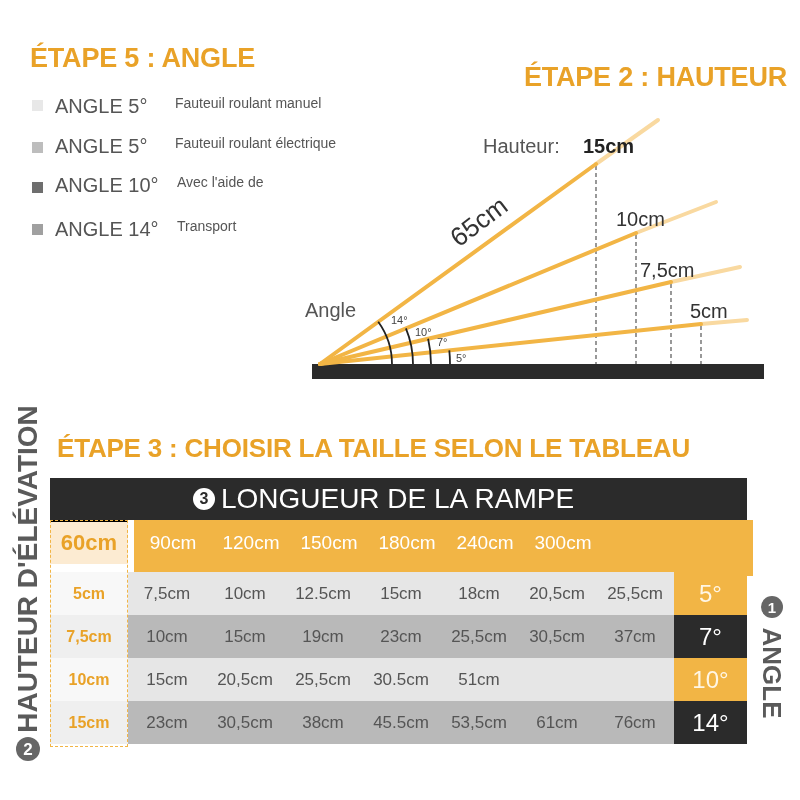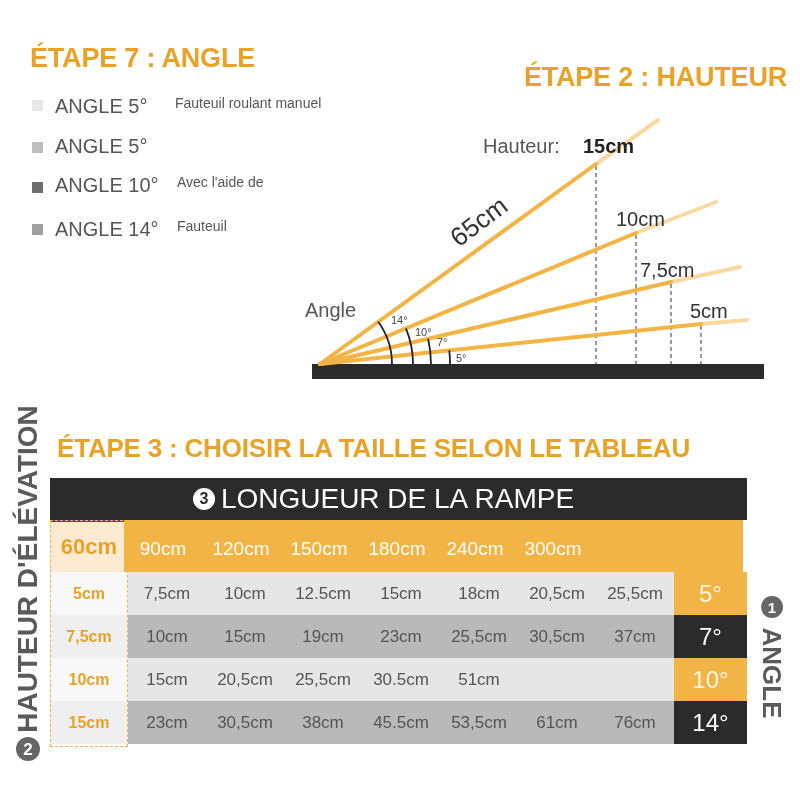--- a/index.html
+++ b/index.html
@@ -28,64 +28,65 @@
   .swatch{position:absolute;left:32px;width:11px;height:11px;}
   .legend-angle{position:absolute;left:55px;top:0;font-size:20px;line-height:1;white-space:nowrap;color:var(--text-gray);}
   .legend-use{position:absolute;left:175px;top:0;font-size:14px;line-height:1;white-space:nowrap;color:var(--text-gray);}
 
   svg.diagram{position:absolute;left:0;top:0;width:800px;height:400px;}
   svg text{font-family:"Liberation Sans","DejaVu Sans",sans-serif;}
 
   #table{position:absolute;left:50px;top:478px;width:697px;height:270px;}
   .bar{position:absolute;left:0;top:0;width:697px;height:42px;background:var(--dark);display:flex;align-items:center;justify-content:center;gap:6px;color:#fff;font-size:28px;line-height:1;}
   .badge-w{display:inline-flex;width:22px;height:22px;border-radius:50%;background:#fff;color:var(--dark);font-weight:bold;font-size:16px;align-items:center;justify-content:center;margin-left:-30px;}
-  .head-row{position:absolute;left:74px;top:42px;width:619px;height:56px;background:var(--orange-fill);display:flex;align-items:center;}
+  .head-row{position:absolute;left:84px;top:42px;width:619px;height:56px;background:var(--orange-fill);display:flex;}
   .head-cell{width:78px;height:44px;display:flex;align-items:center;justify-content:center;color:#fff;font-size:19px;line-height:1;}
-  .corner{position:absolute;left:0;top:42px;width:78px;height:52px;background:var(--orange-pale);display:flex;align-items:center;justify-content:center;color:var(--orange-title);font-weight:bold;font-size:22px;line-height:1;border-top:2px solid #6d28d9;}
+  .corner{position:absolute;left:0;top:42px;width:78px;height:44px;background:var(--orange-pale);display:flex;align-items:center;justify-content:center;color:var(--orange-title);font-weight:bold;font-size:22px;line-height:1;border-top:2px solid #000000;}
   .left-cell{position:absolute;left:0;width:78px;height:43px;display:flex;align-items:center;justify-content:center;color:var(--orange-title);font-weight:bold;font-size:16px;line-height:1;}
   .data-row{position:absolute;left:78px;width:546px;height:43px;display:flex;}
   .data-row.light{background:var(--row-light);}
   .data-row.darkrow{background:var(--row-dark);}
   .cell{width:78px;height:43px;display:flex;align-items:center;justify-content:center;font-size:17px;line-height:1;color:var(--text-gray);white-space:nowrap;}
   .angle-cell{position:absolute;left:624px;width:73px;height:43px;display:flex;align-items:center;justify-content:center;font-size:24px;line-height:1;}
   .angle-cell.or{background:var(--orange-fill);color:#FFF6E5;}
   .angle-cell.dk{background:var(--dark);color:#fff;}
   .dash-box{position:absolute;left:0;top:42px;width:78px;height:227px;border:1px dashed var(--orange-fill);pointer-events:none;}
 
   .axis-label{position:absolute;font-weight:bold;color:var(--axis-gray);line-height:1;white-space:nowrap;}
   #axis-left{left:28px;top:569px;font-size:28px;transform:translate(-50%,-50%) rotate(-90deg);}
   #axis-right{left:772px;top:673px;font-size:26px;transform:translate(-50%,-50%) rotate(90deg);}
   .badge-g{position:absolute;border-radius:50%;background:var(--badge-gray);color:#fff;font-weight:bold;display:flex;align-items:center;justify-content:center;line-height:1;}
   #badge2{left:16px;top:737px;width:24px;height:24px;font-size:17px;}
   #badge1{left:761px;top:596px;width:22px;height:22px;font-size:15px;}
 </style>
 </head>
 <body>
 
-<div id="t1" class="title">ÉTAPE 7 : ANGLE</div>
+<div id="t1" class="title">ÉTAPE 5 : ANGLE</div>
 
 <div>
   <div class="legend-row" style="top:96px">
     <span class="swatch" style="top: 4px; background: rgb(232, 232, 232);"></span>
     <span class="legend-angle">ANGLE 5°</span>
     <span class="legend-use">Fauteuil roulant manuel</span>
   </div>
   <div class="legend-row" style="top:136px">
     <span class="swatch" style="top: 6px; background: rgb(189, 189, 189);"></span>
     <span class="legend-angle">ANGLE 5°</span>
+    <span class="legend-use">Fauteuil roulant électrique</span>
   </div>
   <div class="legend-row" style="top:175px">
     <span class="swatch" style="top: 7px; background: rgb(110, 110, 110);"></span>
     <span class="legend-angle">ANGLE 10°</span>
     <span class="legend-use" style="left:177px">Avec l'aide de</span>
   </div>
   <div class="legend-row" style="top:219px">
     <span class="swatch" style="top: 5px; background: rgb(160, 160, 160);"></span>
     <span class="legend-angle">ANGLE 14°</span>
-    <span class="legend-use" style="left:177px">Fauteuil</span>
+    <span class="legend-use" style="left:177px">Transport</span>
   </div>
 </div>
 
 <div id="t2" class="title">ÉTAPE 2 : HAUTEUR</div>
 
 <svg class="diagram" viewBox="0 0 800 400">
 
   <rect x="312" y="364" width="452" height="15" fill="#2B2B2B"></rect>
 
   <g stroke="#555" stroke-width="1.2" stroke-dasharray="4 3">

